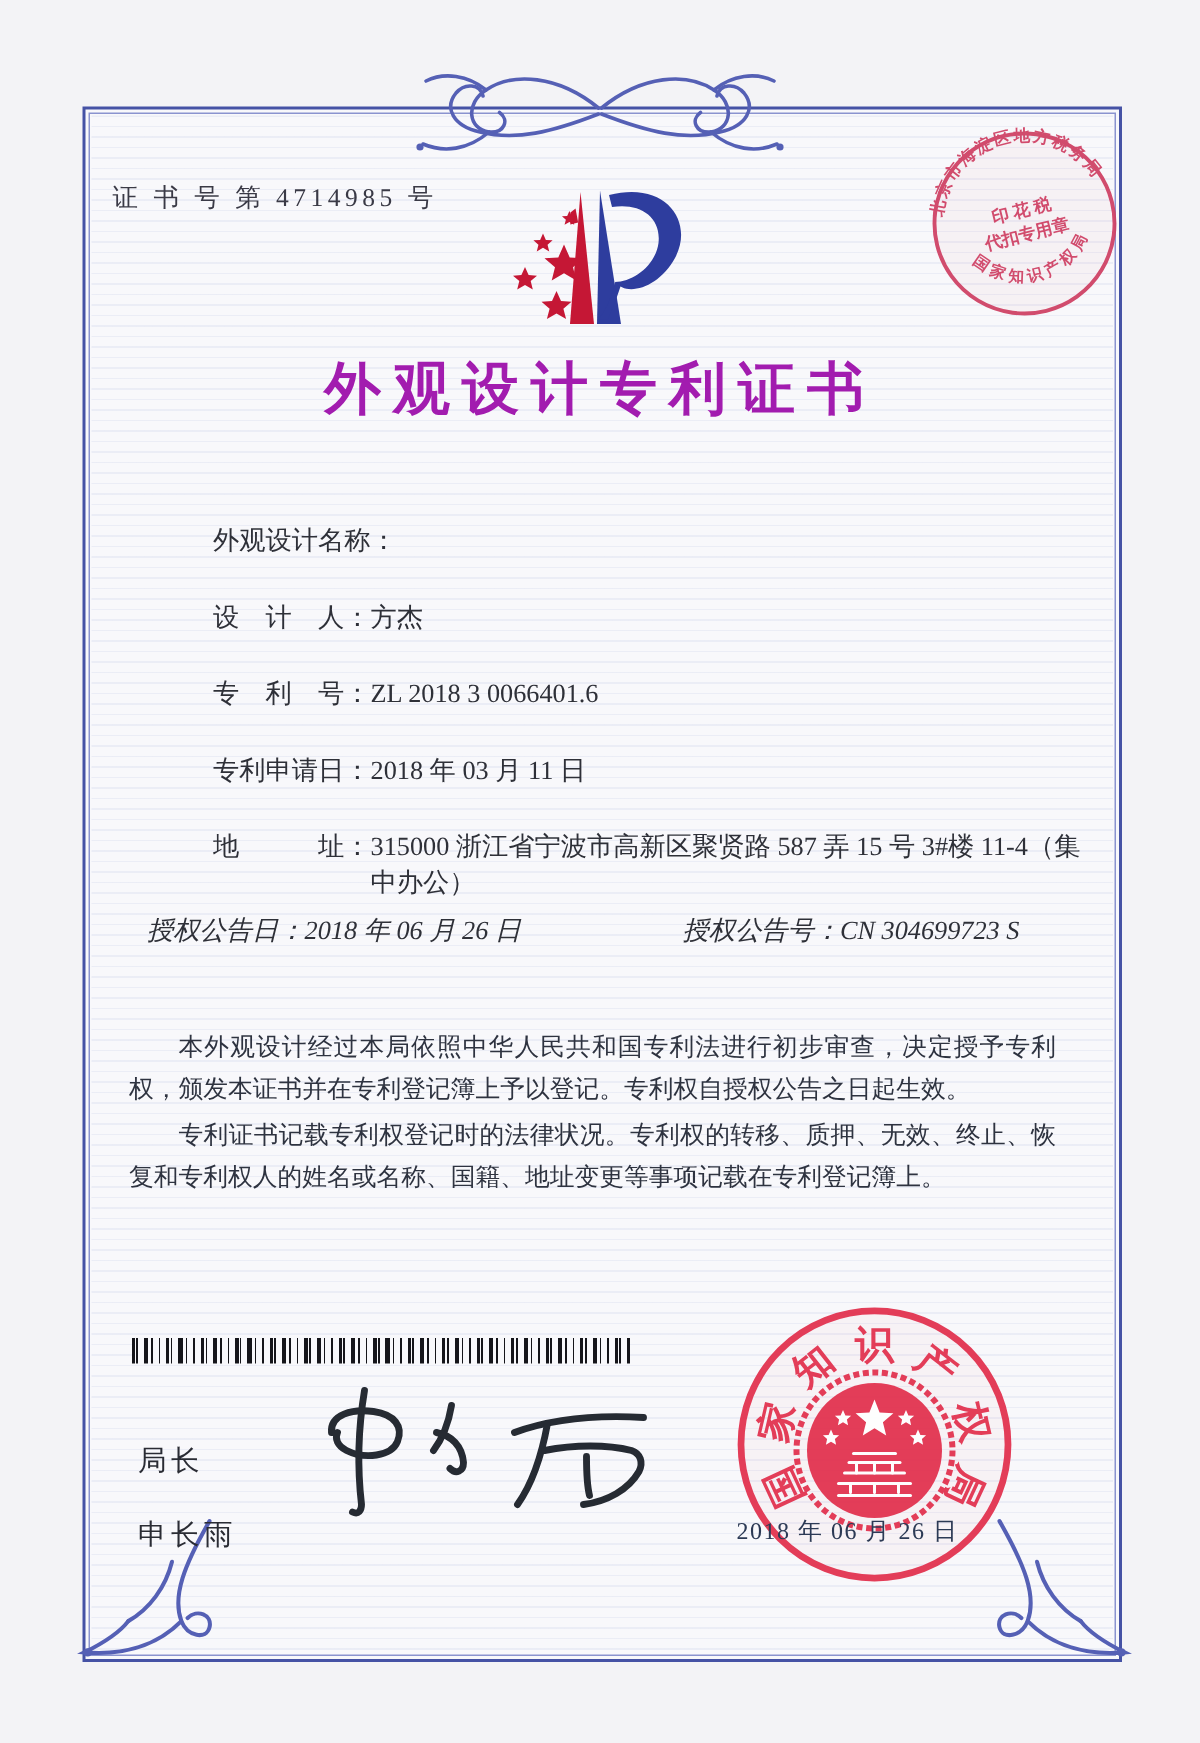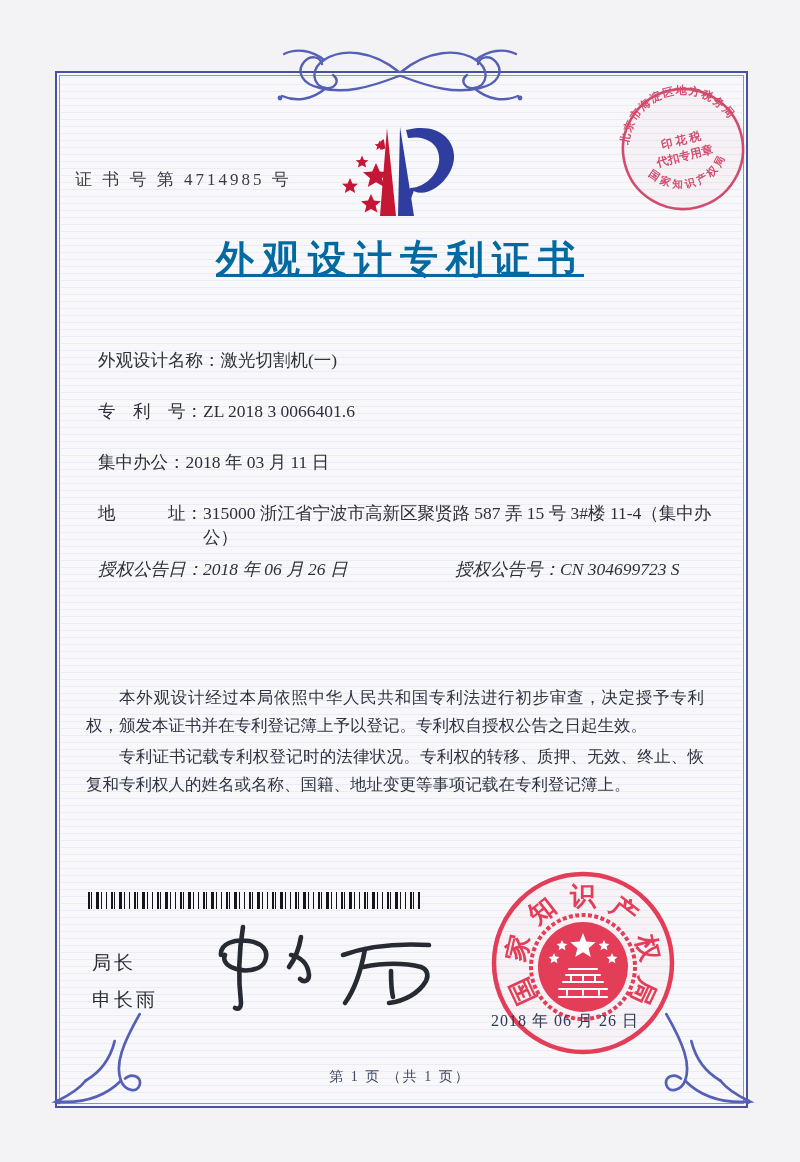--- a/index.html
+++ b/index.html
@@ -12,51 +12,51 @@
            border:2px solid #4552a5; background:#f8f8fb; }
   .frame::after { content:""; position:absolute; inset:2px; border:1px solid #8a93cf; }
   .frame .guilloche { position:absolute; inset:4px;
            background:repeating-linear-gradient(180deg, rgba(120,140,200,0.10) 0 1px, transparent 1px 7px); }
 
   .orn { position:absolute; color:#5560b5; }
   .orn-top { left:272px; top:42px; width:256px; height:64px; }
   .orn-bl { left:48px; top:1012px; width:100px; height:100px; }
   .orn-br { right:42px; top:1012px; width:100px; height:100px; transform:scaleX(-1); }
 
-  .cert-no { position:absolute; left:75px; top:120px; font-size:17px; letter-spacing:3px; color:#3a3a46;margin-top:48px; }
+  .cert-no { position:absolute; left:75px; top:120px; font-size:17px; letter-spacing:3px; color:#3a3a46; }
 
   .logo { position:absolute; left:330px; top:122px; width:140px; height:112px; }
 
   .title { position:absolute; left:0; top:234px; width:800px; text-align:center;
-           font-size:38px; font-weight:700; letter-spacing:8px; color:#0369a1;text-decoration:underline; }
+           font-size:38px; font-weight:700; letter-spacing:8px; color:#a21caf; }
 
   .tax-seal { position:absolute; left:614px; top:80px; width:138px; height:138px;
               transform:rotate(-14deg); opacity:.93; }
 
   .fields { position:absolute; left:98px; top:348px; width:624px;
             font-size:17.5px; color:#2e3038; }
-  .frow { display:flex; line-height:24px; margin-bottom:27px; }
+  .frow { display:flex; line-height:24px; margin-bottom:27px;margin-left:44px; }
   .frow .lbl { white-space:nowrap; }
   .frow .val { flex:1; }
   .frow.addr { margin-bottom:8px; }
   .grant-row { position:relative; line-height:24px;font-style:italic; }
   .grant-no { position:absolute; left:357px; top:0; white-space:nowrap;text-align:center; }
 
   .paras { position:absolute; left:86px; top:684px; width:634px;
            font-size:16.5px; line-height:28px; color:#2e3340; text-align:justify; }
   .paras p { text-indent:2em; margin:0 16px 3px 0; }
 
   .barcode { position:absolute; left:88px; top:892px; width:332px; height:17px;
              background:repeating-linear-gradient(90deg,
                #15151a 0 2px, #f8f8fb 2px 3px, #15151a 3px 4px, #f8f8fb 4px 8px,
                #15151a 8px 11px, #f8f8fb 11px 13px, #15151a 13px 14px, #f8f8fb 14px 18px,
                #15151a 18px 19px, #f8f8fb 19px 23px); }
 
   .signer { position:absolute; left:92px; top:944px; font-size:19px; color:#2a2c34; letter-spacing:3px; }
-  .signer div { line-height:37px; }
+  .signer div { line-height:37px;margin-top:12px; }
 
   .signature { position:absolute; left:205px; top:915px; width:245px; height:105px; }
 
   .office-seal { position:absolute; left:487px; top:867px; width:192px; height:192px; opacity:.95; }
   .seal-date { position:absolute; left:491px; top:1011px; font-size:16px; letter-spacing:1px;
                color:#2c3a55; z-index:5; }
 
   .page-footer { position:absolute; left:0; top:1068px; width:800px; text-align:center;
                  font-size:14px; letter-spacing:2px; color:#3c4862; }
 </style>
@@ -137,28 +137,31 @@
     <text x="69" y="64" font-size="11.5" fill="#cf3f63" text-anchor="middle" font-weight="600">印 花 税</text>
     <text x="69" y="80" font-size="11.5" fill="#cf3f63" text-anchor="middle" font-weight="600">代扣专用章</text>
     <text font-size="10.5" fill="#cf3f63" letter-spacing="3" font-weight="600">
       <textPath href="#arcBot" startOffset="50%" text-anchor="middle">国家知识产权局</textPath>
     </text>
   </svg>
 
   <div class="fields">
     <div class="frow">
       <span class="lbl">外观设计名称：</span>
-      <span class="val">激光切割机(一)</span>
+    </div>
+    <div class="frow">
+      <span class="lbl">设　计　人：</span>
+      <span class="val">方杰</span>
     </div>
     <div class="frow">
       <span class="lbl">专　利　号：</span>
       <span class="val">ZL 2018 3 0066401.6</span>
     </div>
     <div class="frow">
-      <span class="lbl">集中办公：</span>
+      <span class="lbl">专利申请日：</span>
       <span class="val">2018 年 03 月 11 日</span>
     </div>
     <div class="frow addr">
       <span class="lbl">地　　　址：</span>
       <span class="val">315000 浙江省宁波市高新区聚贤路 587 弄 15 号 3#楼 11-4（集中办公）</span>
     </div>
     <div class="grant-row">
       <span>授权公告日：</span><span>2018 年 06 月 26 日</span>
       <span class="grant-no"><span>授权公告号：</span><span>CN 304699723 S</span></span>
     </div>
@@ -215,15 +218,14 @@
         <path d="M72,122 h48"></path>
         <path d="M84,108 v7 M96,108 v7 M108,108 v7"></path>
         <path d="M80,122 v6 M96,122 v6 M112,122 v6"></path>
         <path d="M72,130 h48"></path>
       </g>
     </g>
   </svg>
 
   <div class="seal-date">2018 年 06 月 26 日</div>
 
-  <div class="page-footer">第 1 页 （共 1 页）</div>
 
 </div>
 
 </body></html>

